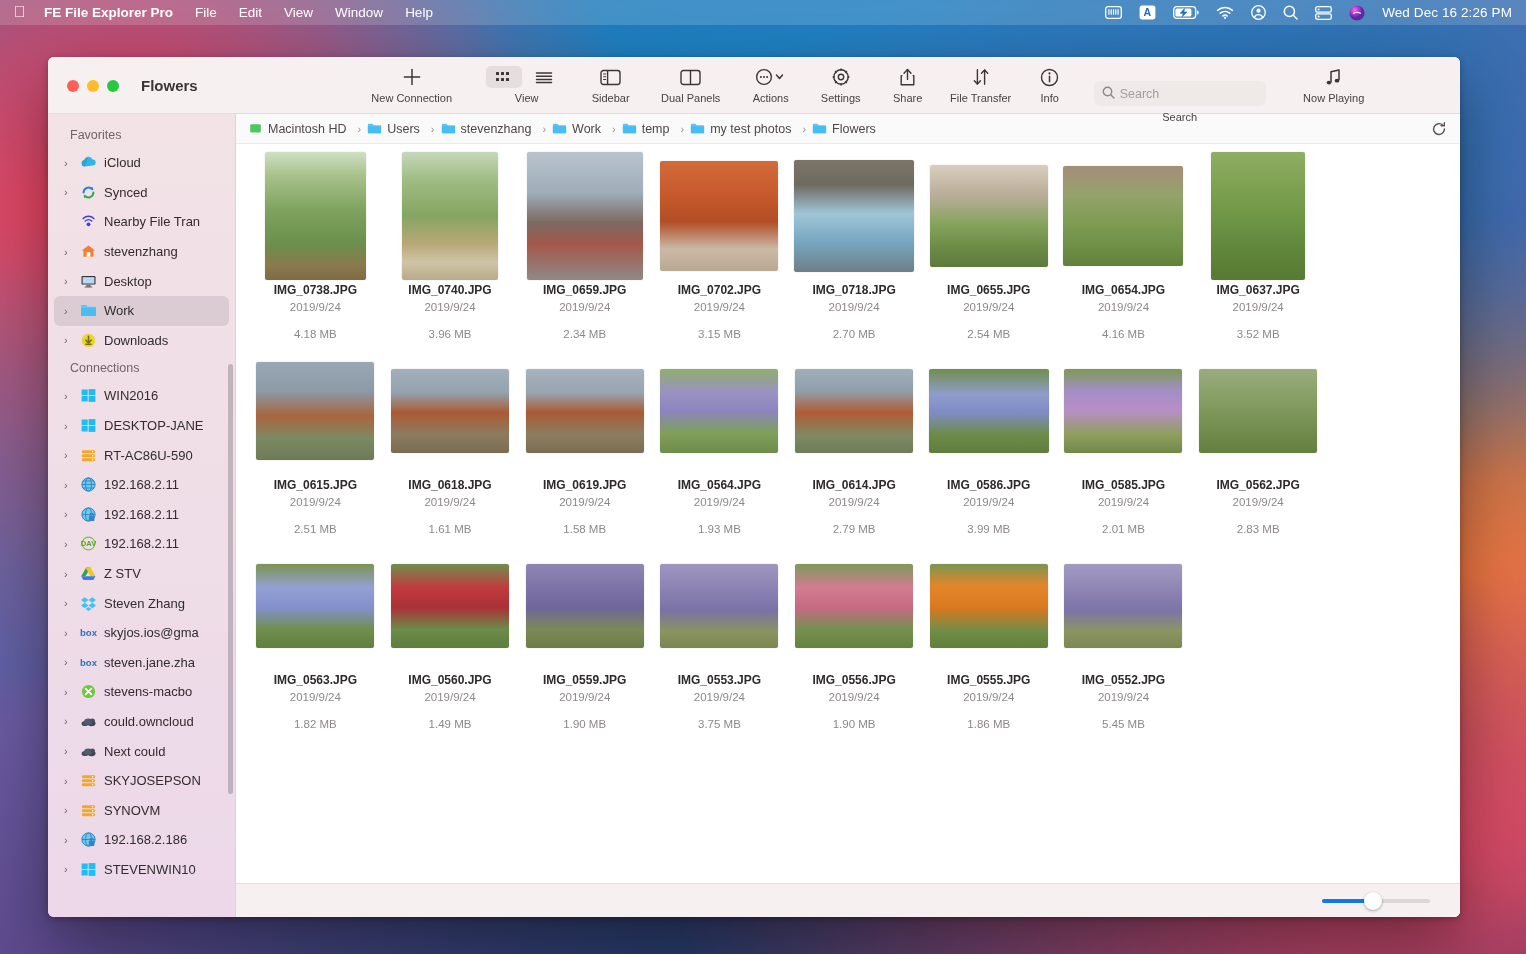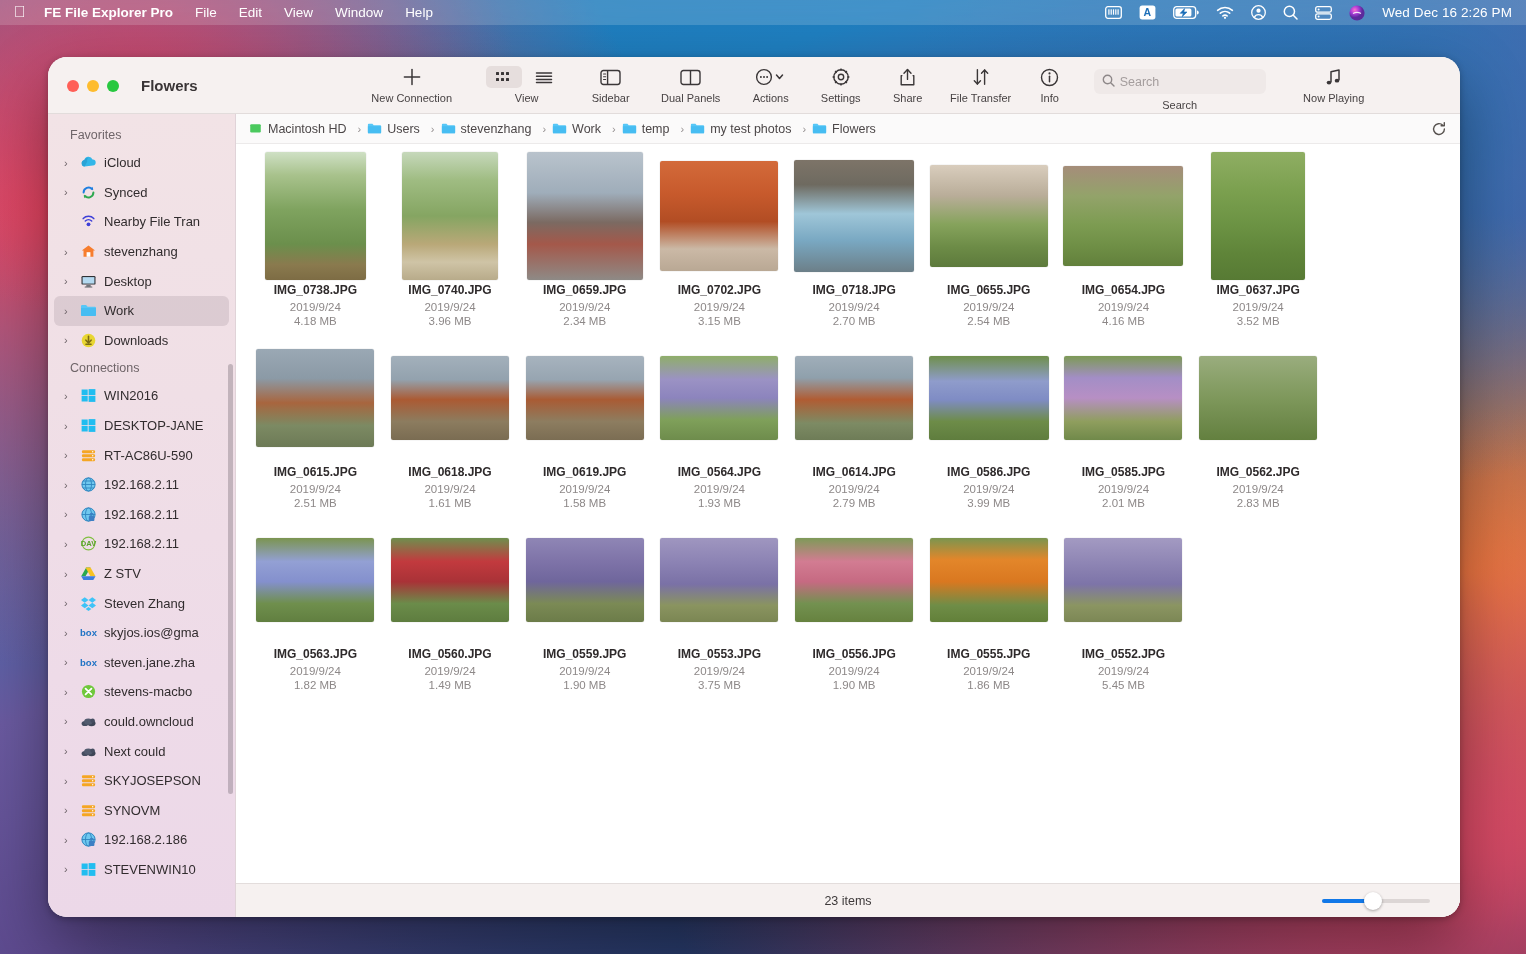--- a/index.html
+++ b/index.html
@@ -38,21 +38,21 @@
   #menubar .apple { margin: 0 18px 0 14px; font-size: 16px; line-height: 1; position: relative; top:-1px;}
   #menubar .app-name { font-weight: bold; font-size: 13.5px; margin-right: 22px; }
   #menubar .mi { margin-right: 22px; font-size: 13.5px; }
   #menubar .right { margin-left: auto; display: flex; align-items: center; gap: 17px; padding-right: 14px; }
   #menubar .right svg { display: block; }
   .clock { font-size: 13.5px; letter-spacing: 0.1px; }
 
   
   #window {
     position: absolute; left: 48px; top: 57px; width: 1412px; height: 860px;
-    background: #fff; border-radius: 19px;
+    background: #fff; border-radius: 6px;
     box-shadow: 0 28px 66px rgba(0,0,0,0.40), 0 2px 7px rgba(0,0,0,0.28);
     overflow: hidden; display: flex; flex-direction: column;
   }
 
   
   #toolbar {
     height: 57px; background: #f6f1f0;
     display: flex; align-items: flex-start; position: relative; flex: 0 0 57px;
     border-bottom: 1px solid #e2dcdb;
   }
@@ -74,21 +74,21 @@
   .tbi .lb { font-size: 11px; margin-top: 4px; color: #474243; white-space: nowrap; }
   .tbi svg { display: block; }
   .sep-gap { width: 18px; }
 
   .view-group { display: flex; align-items: flex-start; flex-direction: column; }
   .view-row { display: flex; gap: 4px; align-items: center; padding-top: 9px;}
   .view-btn { width: 36px; height: 22px; display: flex; align-items: center; justify-content: center; border-radius: 5px;}
   .view-btn.active { background: #e6dedd; }
   .view-lb { font-size: 11px; color: #474243; width: 100%; text-align: center; margin-top: 4px; }
 
-  .search-wrap { display: flex; flex-direction: column; align-items: center; padding-top: 12px; }
+  .search-wrap { display: flex; flex-direction: column; align-items: center; padding-top: 24px; }
   .search-box {
     width: 172px; height: 25px; background: #efe9e8; border-radius: 6px;
     display: flex; align-items: center; padding: 0 8px; gap: 5px;
   }
   .search-box input {
     border: none; outline: none; background: transparent; font-size: 12.5px;
     color: #3a3536; width: 100%; font-family: "Liberation Sans", sans-serif;
   }
   .search-box input::placeholder { color: #a49d9d; }
   .search-lb { font-size: 11px; color: #474243; margin-top: 5px; }
@@ -137,21 +137,21 @@
   #grid-scroll { flex: 1; overflow: hidden; background: #fff; padding: 14px 12px 0 12px; }
   #grid { display: flex; flex-wrap: wrap; }
   .cell {
     width: 134.7px; display: flex; flex-direction: column; align-items: center;
     margin-bottom: 13px;
   }
   .thumb-box { height: 116px; width: 120px; display: flex; align-items: center; justify-content: center; }
   .thumb { border-radius: 2px; overflow: hidden; box-shadow: 0 0 0 0.5px rgba(0,0,0,0.07); }
   .fname { font-size: 12px; color: #2e2a2b; margin-top: 9px; font-weight: bold; }
   .fdate { font-size: 11.5px; color: #8d8888; margin-top: 4px; }
-  .fsize { font-size: 11.5px; color: #8d8888; margin-top: 2px; }
+  .fsize { font-size: 11.5px; color: #8d8888; margin-top: 15px; }
 
   
   #statusbar {
     height: 34px; flex: 0 0 34px; background: #f6f1f0; border-top: 1px solid #e3dddc;
     display: flex; align-items: center; position: relative;
   }
   .status-text {
     position: absolute; left: 0; right: 0; text-align: center;
     font-size: 12.5px; color: #3e3a3b;
   }
@@ -1021,21 +1021,20 @@
                   <div class="thumb" style="width:118px;height:84px;background:linear-gradient(180deg,#a39ac2 0%,#8e85b4 30%,#7d74a8 55%,#8b9562 80%,#7c8755 100%)"></div>
                 </div>
                 <div class="fname">IMG_0552.JPG</div>
                 <div class="fdate">2019/9/24</div>
                 <div class="fsize">5.45 MB</div>
               </div>
             </div>
         </div>
 
         <div id="statusbar">
-          <span class="status-text">23 items</span>
           <span class="zoom-slider">
             <span class="zoom-fill"></span>
             <span class="zoom-knob"></span>
           </span>
         </div>
       </div>
     </div>
   </div>
 </div>
 

